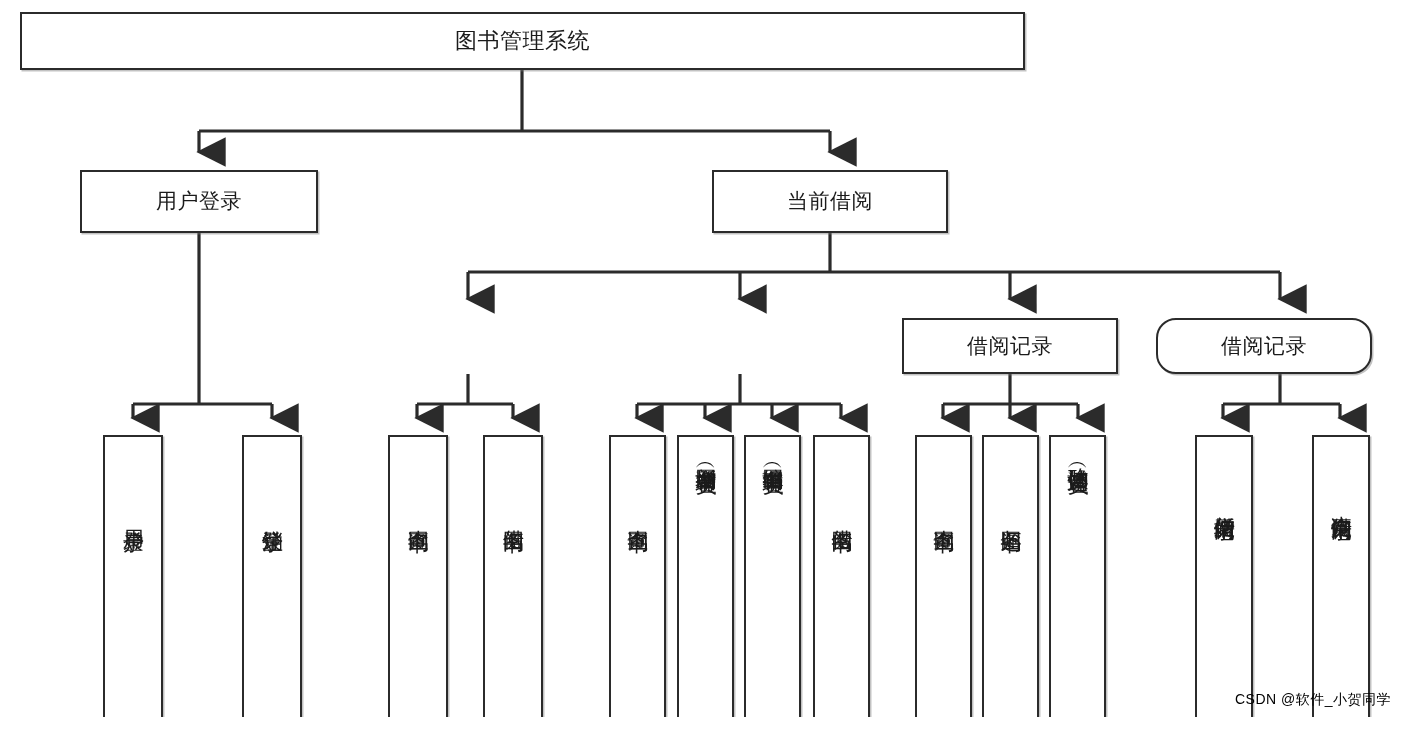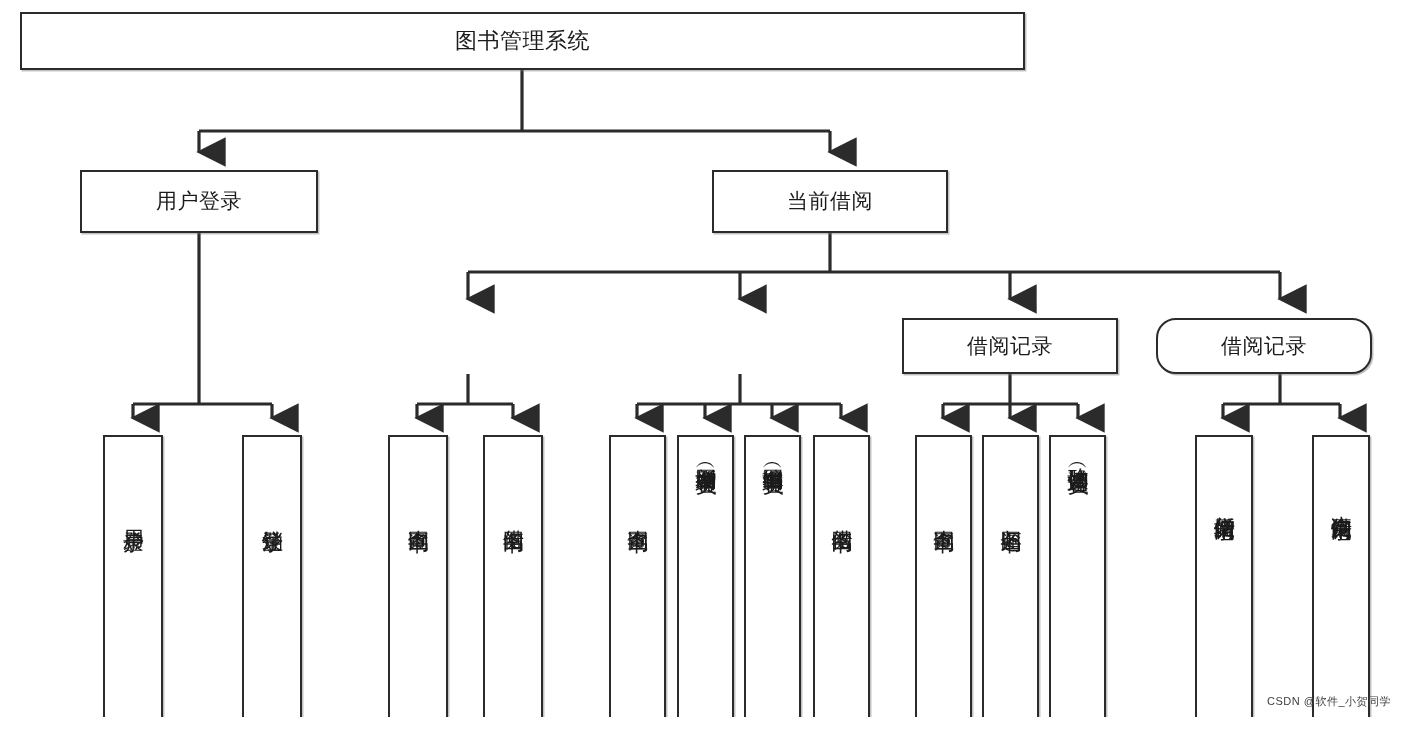--- a/index.html
+++ b/index.html
@@ -70,22 +70,22 @@
   .v-node.mid2 .node-label {
     margin-top: 48px;
   }
   .v-node.tall .node-label {
     margin-top: 0;
   }
   #watermark {
     position: absolute;
     right: 14px;
     bottom: 8px;
-    font-size: 11px;
-    color: #404040;
+    font-size: 14px;
+    color: #000000;
     letter-spacing: 0.5px;
     white-space: nowrap;
     user-select: none;
   }
 </style>
 </head>
 <body>
 
 <div id="canvas">
 

